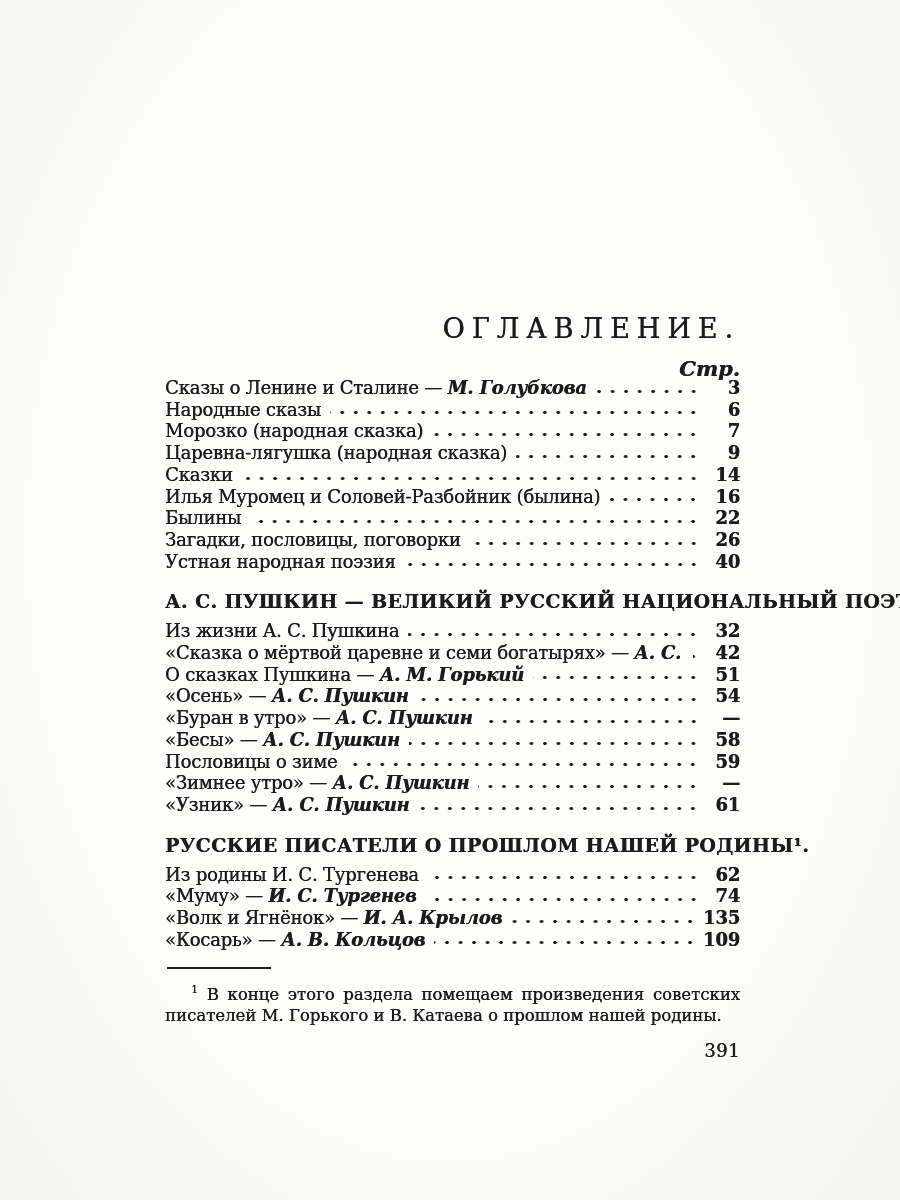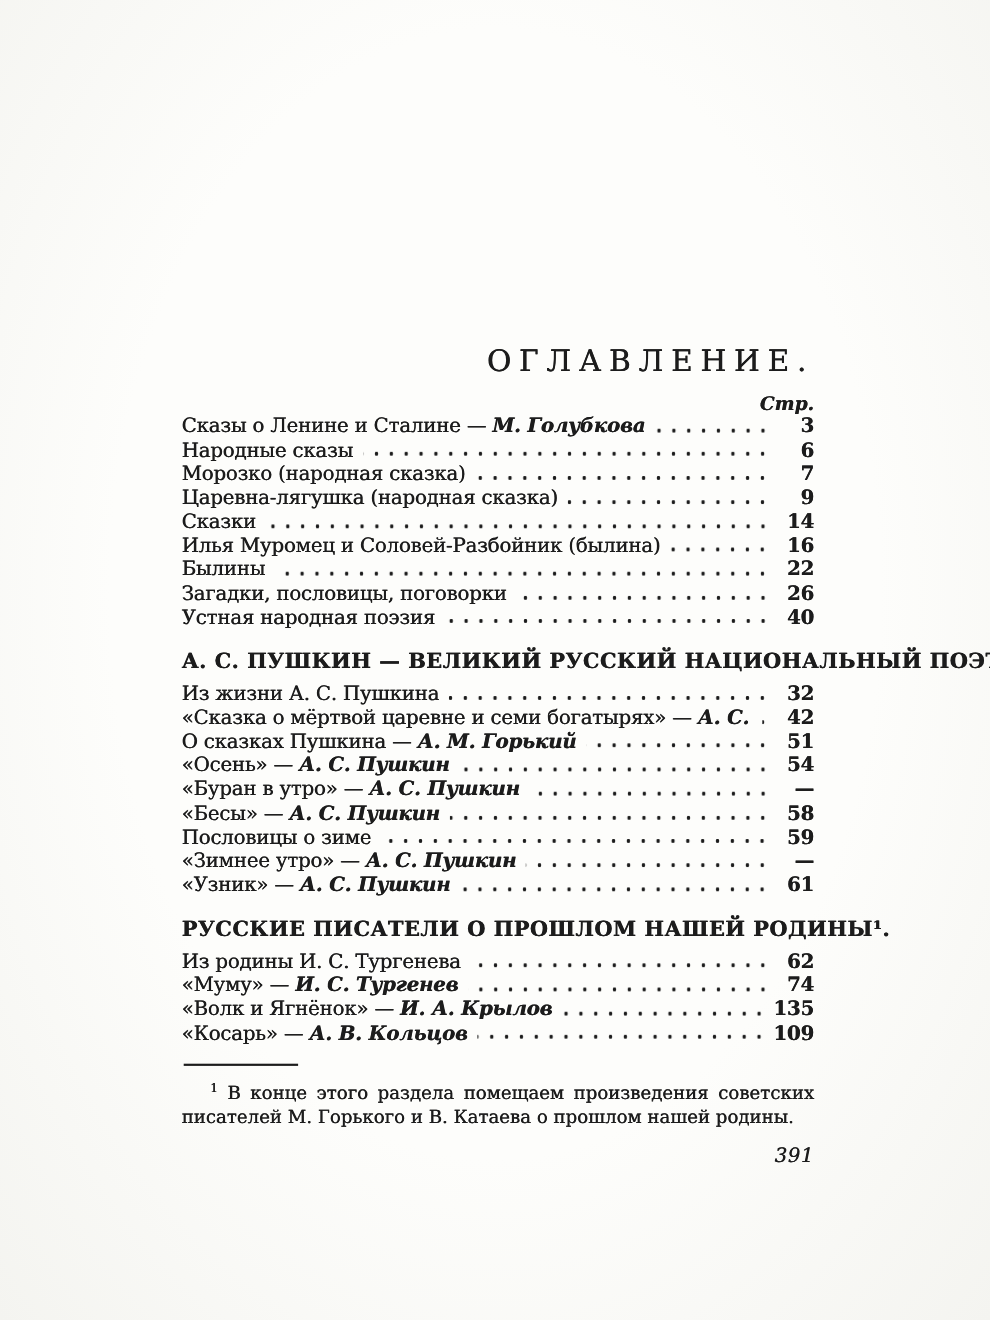--- a/index.html
+++ b/index.html
@@ -23,39 +23,39 @@
   }
   .toc-section { margin-bottom:17px; }
   .section-heading {
     margin:0 0 7px; text-align:center;
     font-size:19px; font-weight:bold; letter-spacing:0.4px; line-height:24px;
     white-space:nowrap;
   }
   .toc-section:first-of-type .section-heading { margin-bottom:0; }
   .col-label {
     text-align:right; font-style:italic; font-weight:bold;
-    font-size:17px; line-height:15px; margin:1px 0 1px;
+    font-size:21px; line-height:15px; margin:1px 0 1px;
   }
   .entries { }
   .entry { display:flex; line-height:21.7px; font-size:18px; letter-spacing:-0.2px;justify-content:center; }
   .entry-text { flex:0 1 auto; white-space:nowrap; overflow:hidden; }
   .author { font-style:italic; font-weight:600; }
   .leader {
     flex:1 1 8px; min-width:8px; margin:0 5px 0 9px;
     background-image:radial-gradient(circle, var(--ink) 1.5px, rgba(0,0,0,0) 1.9px);
     background-size:13.5px 7px; background-repeat:repeat-x;
     background-position:right 1px bottom 4px;
   }
   .pagenum { flex:0 0 34px; text-align:right; white-space:nowrap; font-weight:600; }
   .fn-sep { width:104px; border-top:2.5px solid var(--ink); margin:16px 0 11px 2px; }
   .footnote { font-size:16.5px; line-height:20.8px; }
   .fn-line { display:block; }
   .fn-first { text-indent:26px; text-align:justify; text-align-last:justify; }
   .fn-marker { font-size:11px; }
-  .folio { margin-top:13px; text-align:right; font-size:18px; letter-spacing:0.5px;font-style:italic; }
+  .folio { margin-top:13px; text-align:right; font-size:18px; letter-spacing:0.5px; }
 </style>
 </head>
 <body>
 
 <div class="page">
   <div class="content">
     <h1 class="toc-title">ОГЛАВЛЕНИЕ.</h1>
 
     <div>
   <section class="toc-section">

